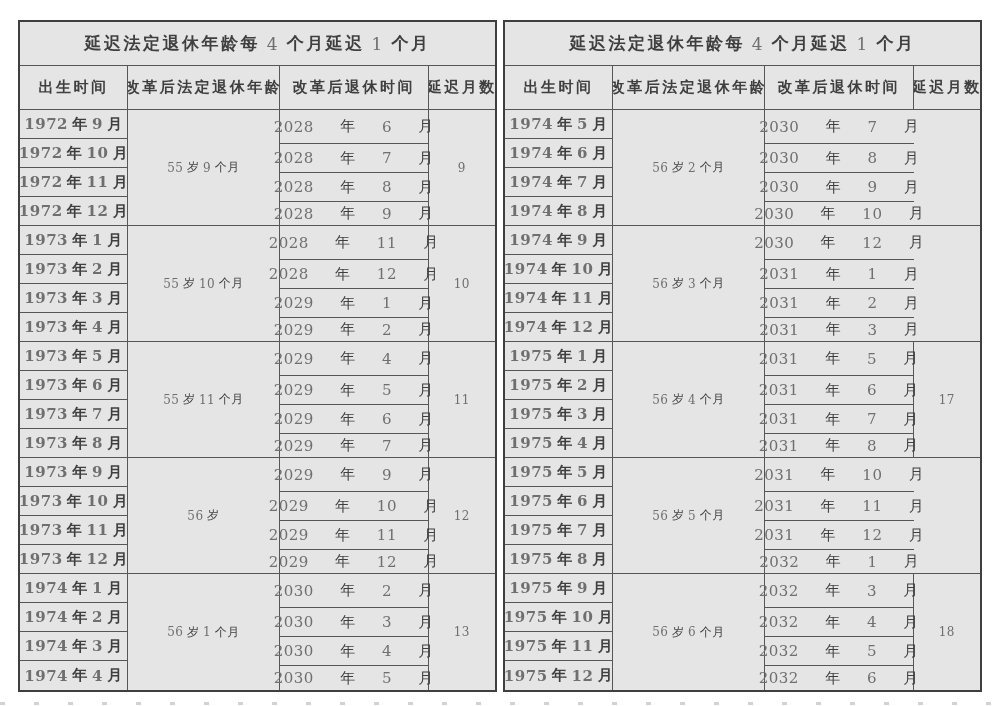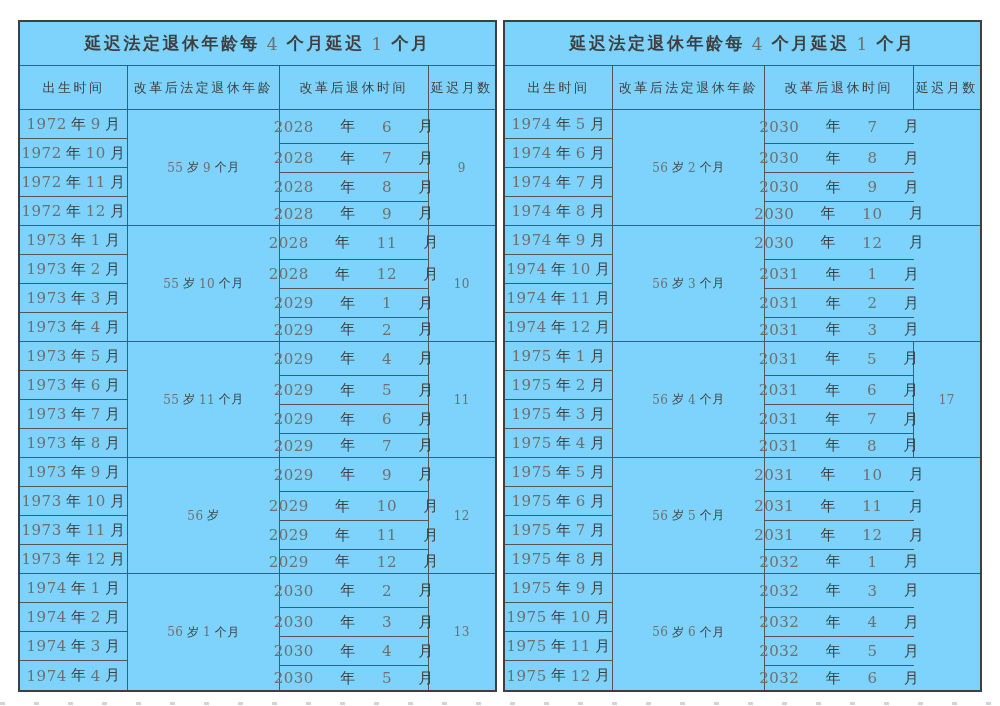--- a/index.html
+++ b/index.html
@@ -1,37 +1,37 @@
 <!DOCTYPE html>
 <html><head>
 <meta charset="utf-8">
 <style>
   * { margin:0; padding:0; box-sizing:border-box; }
   html,body { width:1000px; height:706px; background:#ffffff; overflow:hidden;
     font-family:"Liberation Serif","DejaVu Serif",serif; }
   .wrap { padding:20px 18px 0 18px; display:flex; gap:6px; position:relative; }
-  .t-outer { width:530px; border:2px solid #3f3f3f; background:#7dd3fc; }
+  .t-outer { width:530px; border:2px solid #3f3f3f; background:#e5e5e5; }
   .t-title { height:44px; border-bottom:1px solid #565656;
     display:flex; align-items:center; justify-content:center;
     font-weight:700; font-size:17px; letter-spacing:2.5px; color:#3f3f3f; white-space:pre; }
   .t-title .num { font-weight:400; }
   .t-head { display:grid; grid-template-columns:109fr 153fr 150fr 67fr;
     height:44px; border-bottom:1px solid #565656; }
   .hcell { display:flex; align-items:center; justify-content:center;
-    font-weight:400; font-size:13px; letter-spacing:2.5px; color:#3f3f3f;
+    font-weight:700; font-size:15px; letter-spacing:2.5px; color:#3f3f3f;
     border-right:1px solid #565656; overflow:hidden; white-space:nowrap;text-align:center; }
   .hcell:last-child { border-right:none; }
   .block { display:grid; grid-template-columns:109fr 153fr 150fr 67fr;
     height:116px; border-bottom:1px solid #565656; }
   .block:last-child { border-bottom:none; }
   .colm { border-right:1px solid #565656; display:flex; flex-direction:column; min-width:0; }
   .colm:last-child { border-right:none; }
   .cell { display:flex; align-items:center; justify-content:center;
     font-size:15px; letter-spacing:0.5px; color:#454545; white-space:pre; }
-  .bcell { flex:0 0 29px; border-bottom:1px solid #565656; }
+  .bcell { flex:0 0 29px; border-bottom:1px solid #565656;font-weight:bold; }
   .bcell:last-child { border-bottom:none; flex:1 1 auto; }
   .rcell { flex:0 0 29px; border-bottom:1px solid #565656;gap:22px; }
   .rcell:first-child { flex:0 0 34px; }
   .rcell:last-child { border-bottom:none; flex:1 1 auto; }
   .merged { flex:1 1 auto; display:flex; align-items:center; justify-content:center;
     font-size:12px; letter-spacing:0.5px; color:#454545; white-space:pre; }
   .num { color:#6f6f6f; font-family:"DejaVu Serif","Liberation Serif",serif; }
   .cjk { color:#3f3f3f; }
   .cutoff-hint { position:absolute; left:0; top:702px; width:1000px; height:3px; opacity:.45;
     background:repeating-linear-gradient(90deg, rgba(60,60,60,.5) 0 5px, transparent 5px 34px); }
@@ -253,16 +253,19 @@
         </div>
         <div class="colm">
           <div class="merged"><span class="num">56</span><span class="cjk"> 岁 </span><span class="num">6</span><span class="cjk"> 个月</span></div>
         </div>
         <div class="colm">
           <div class="cell rcell"><span class="num">2032</span><span class="cjk"> 年 </span><span class="num">3</span><span class="cjk"> 月</span></div>
           <div class="cell rcell"><span class="num">2032</span><span class="cjk"> 年 </span><span class="num">4</span><span class="cjk"> 月</span></div>
           <div class="cell rcell"><span class="num">2032</span><span class="cjk"> 年 </span><span class="num">5</span><span class="cjk"> 月</span></div>
           <div class="cell rcell"><span class="num">2032</span><span class="cjk"> 年 </span><span class="num">6</span><span class="cjk"> 月</span></div>
         </div>
+        <div class="colm">
+          <div class="merged"><span class="num">18</span></div>
+        </div>
       </div>
     </section>
   <div class="cutoff-hint"></div>
 </div>
 
 </body></html>

